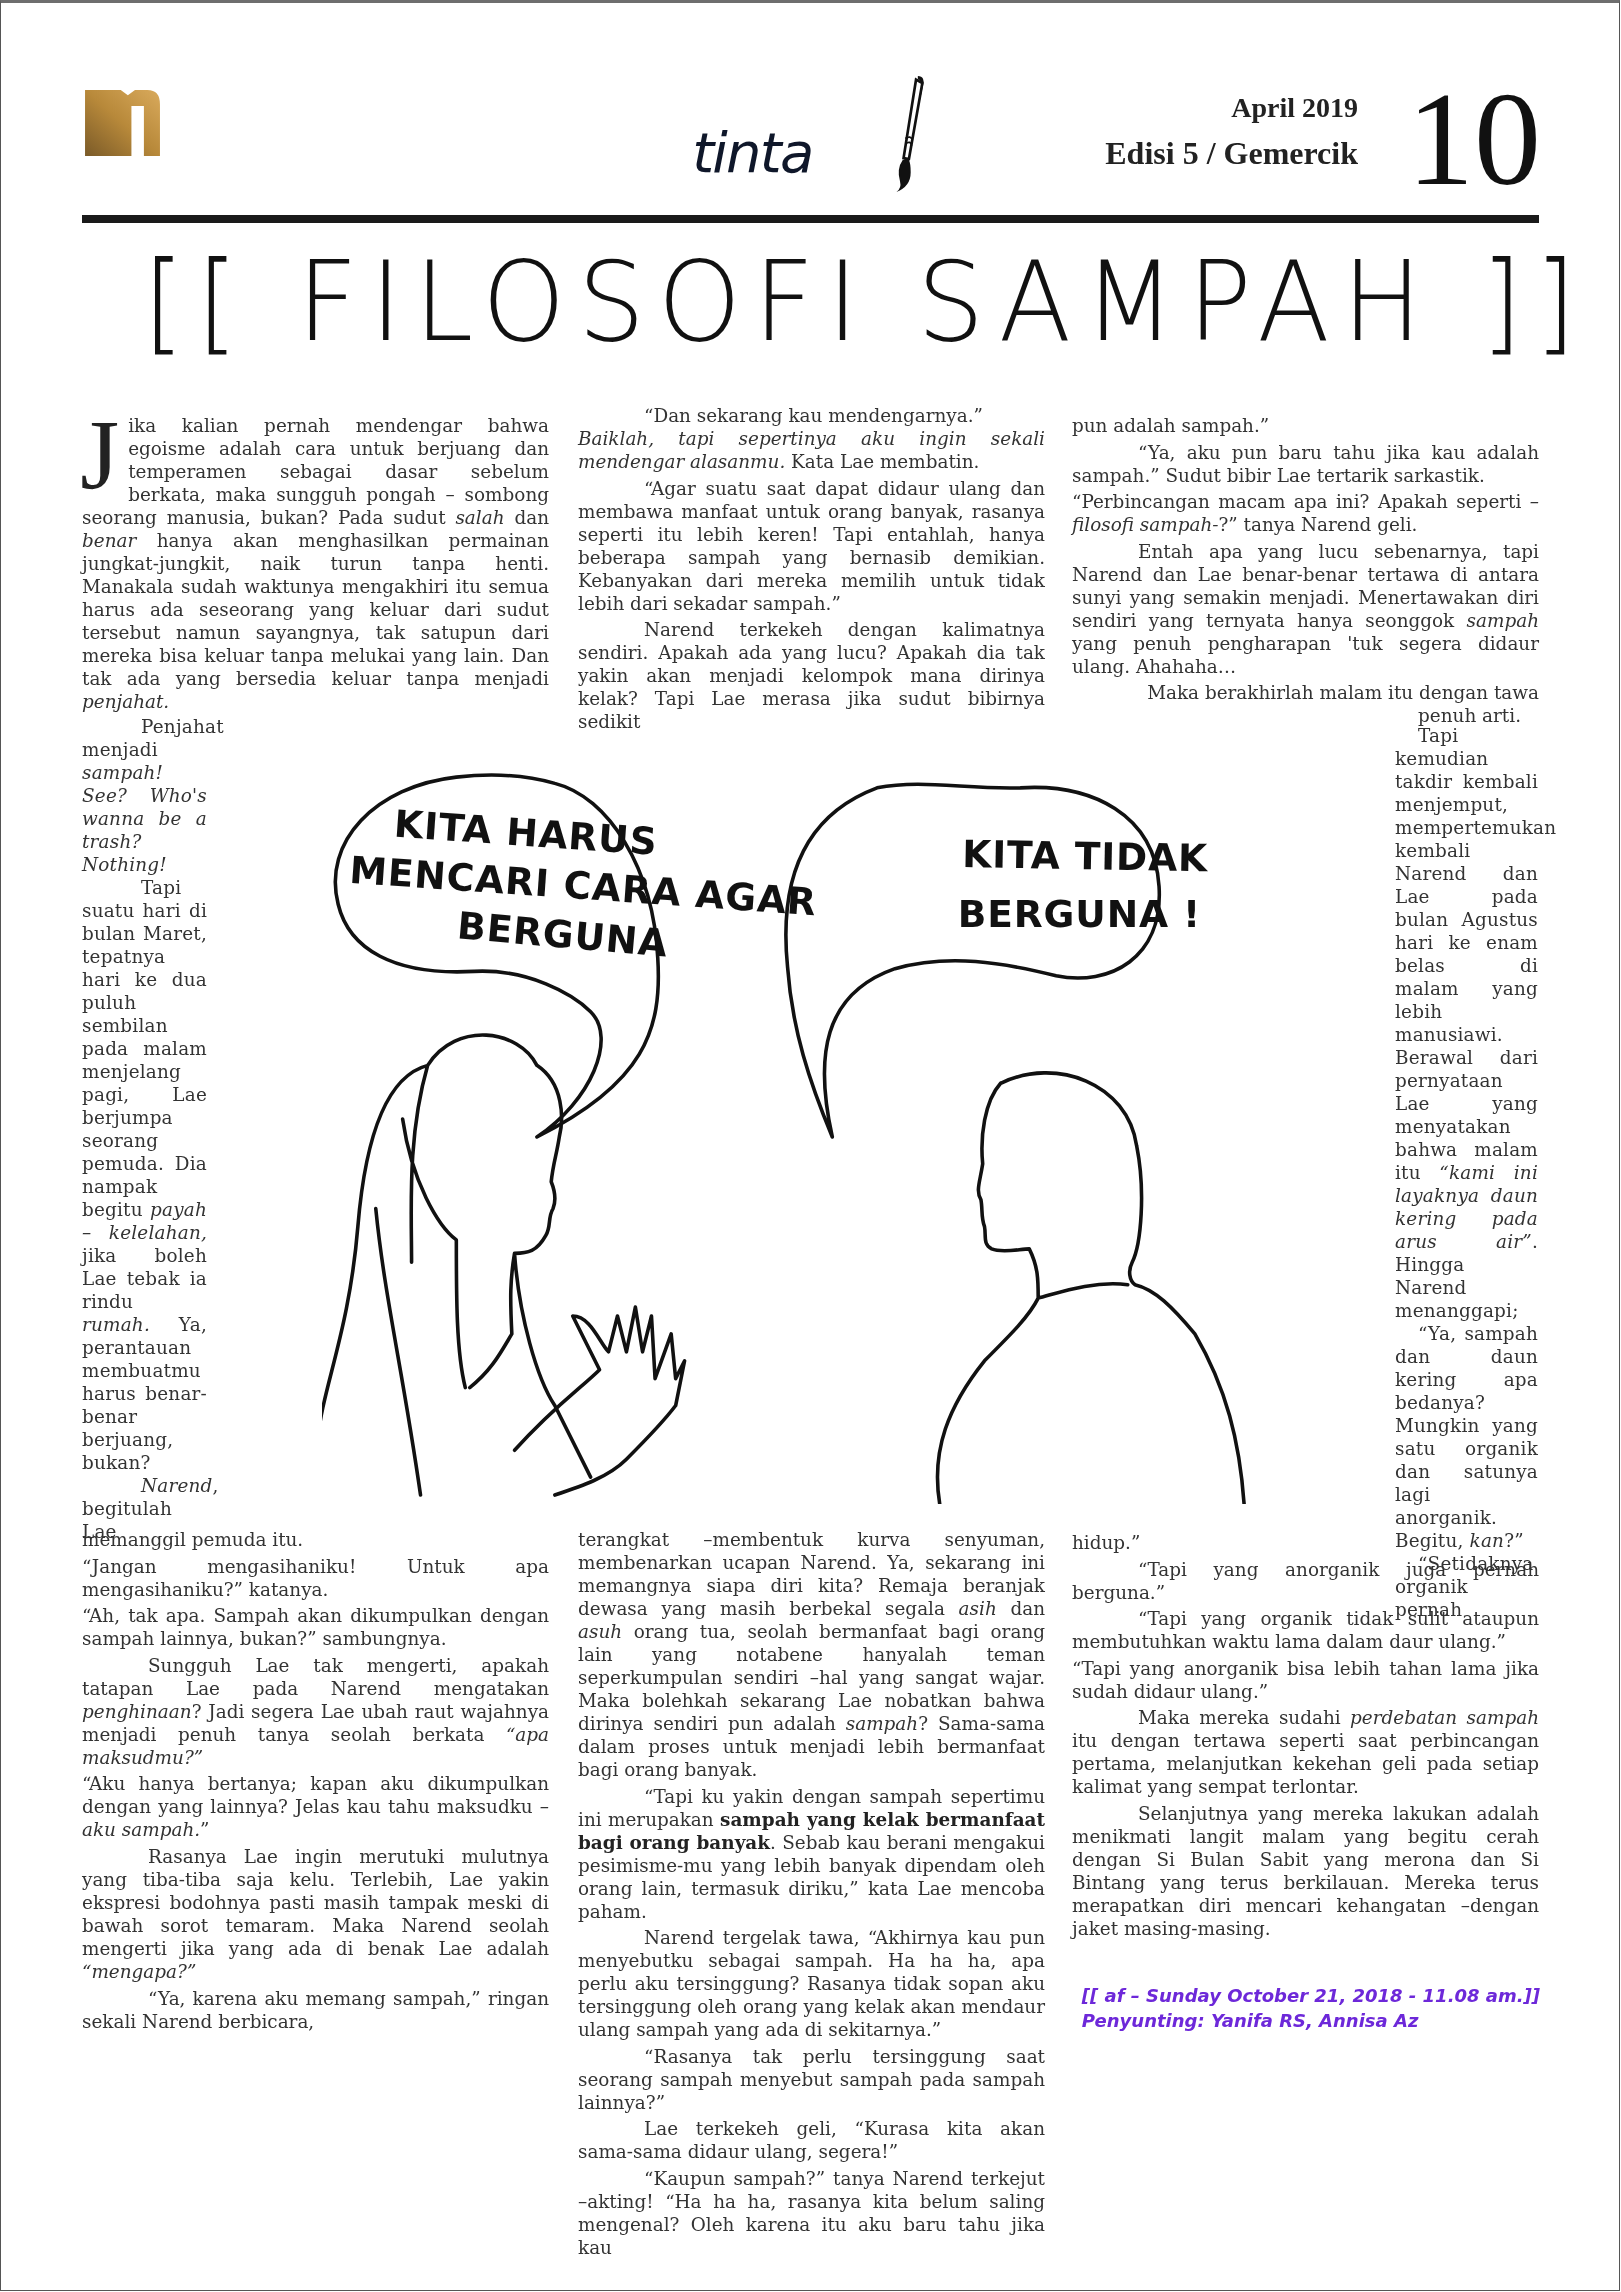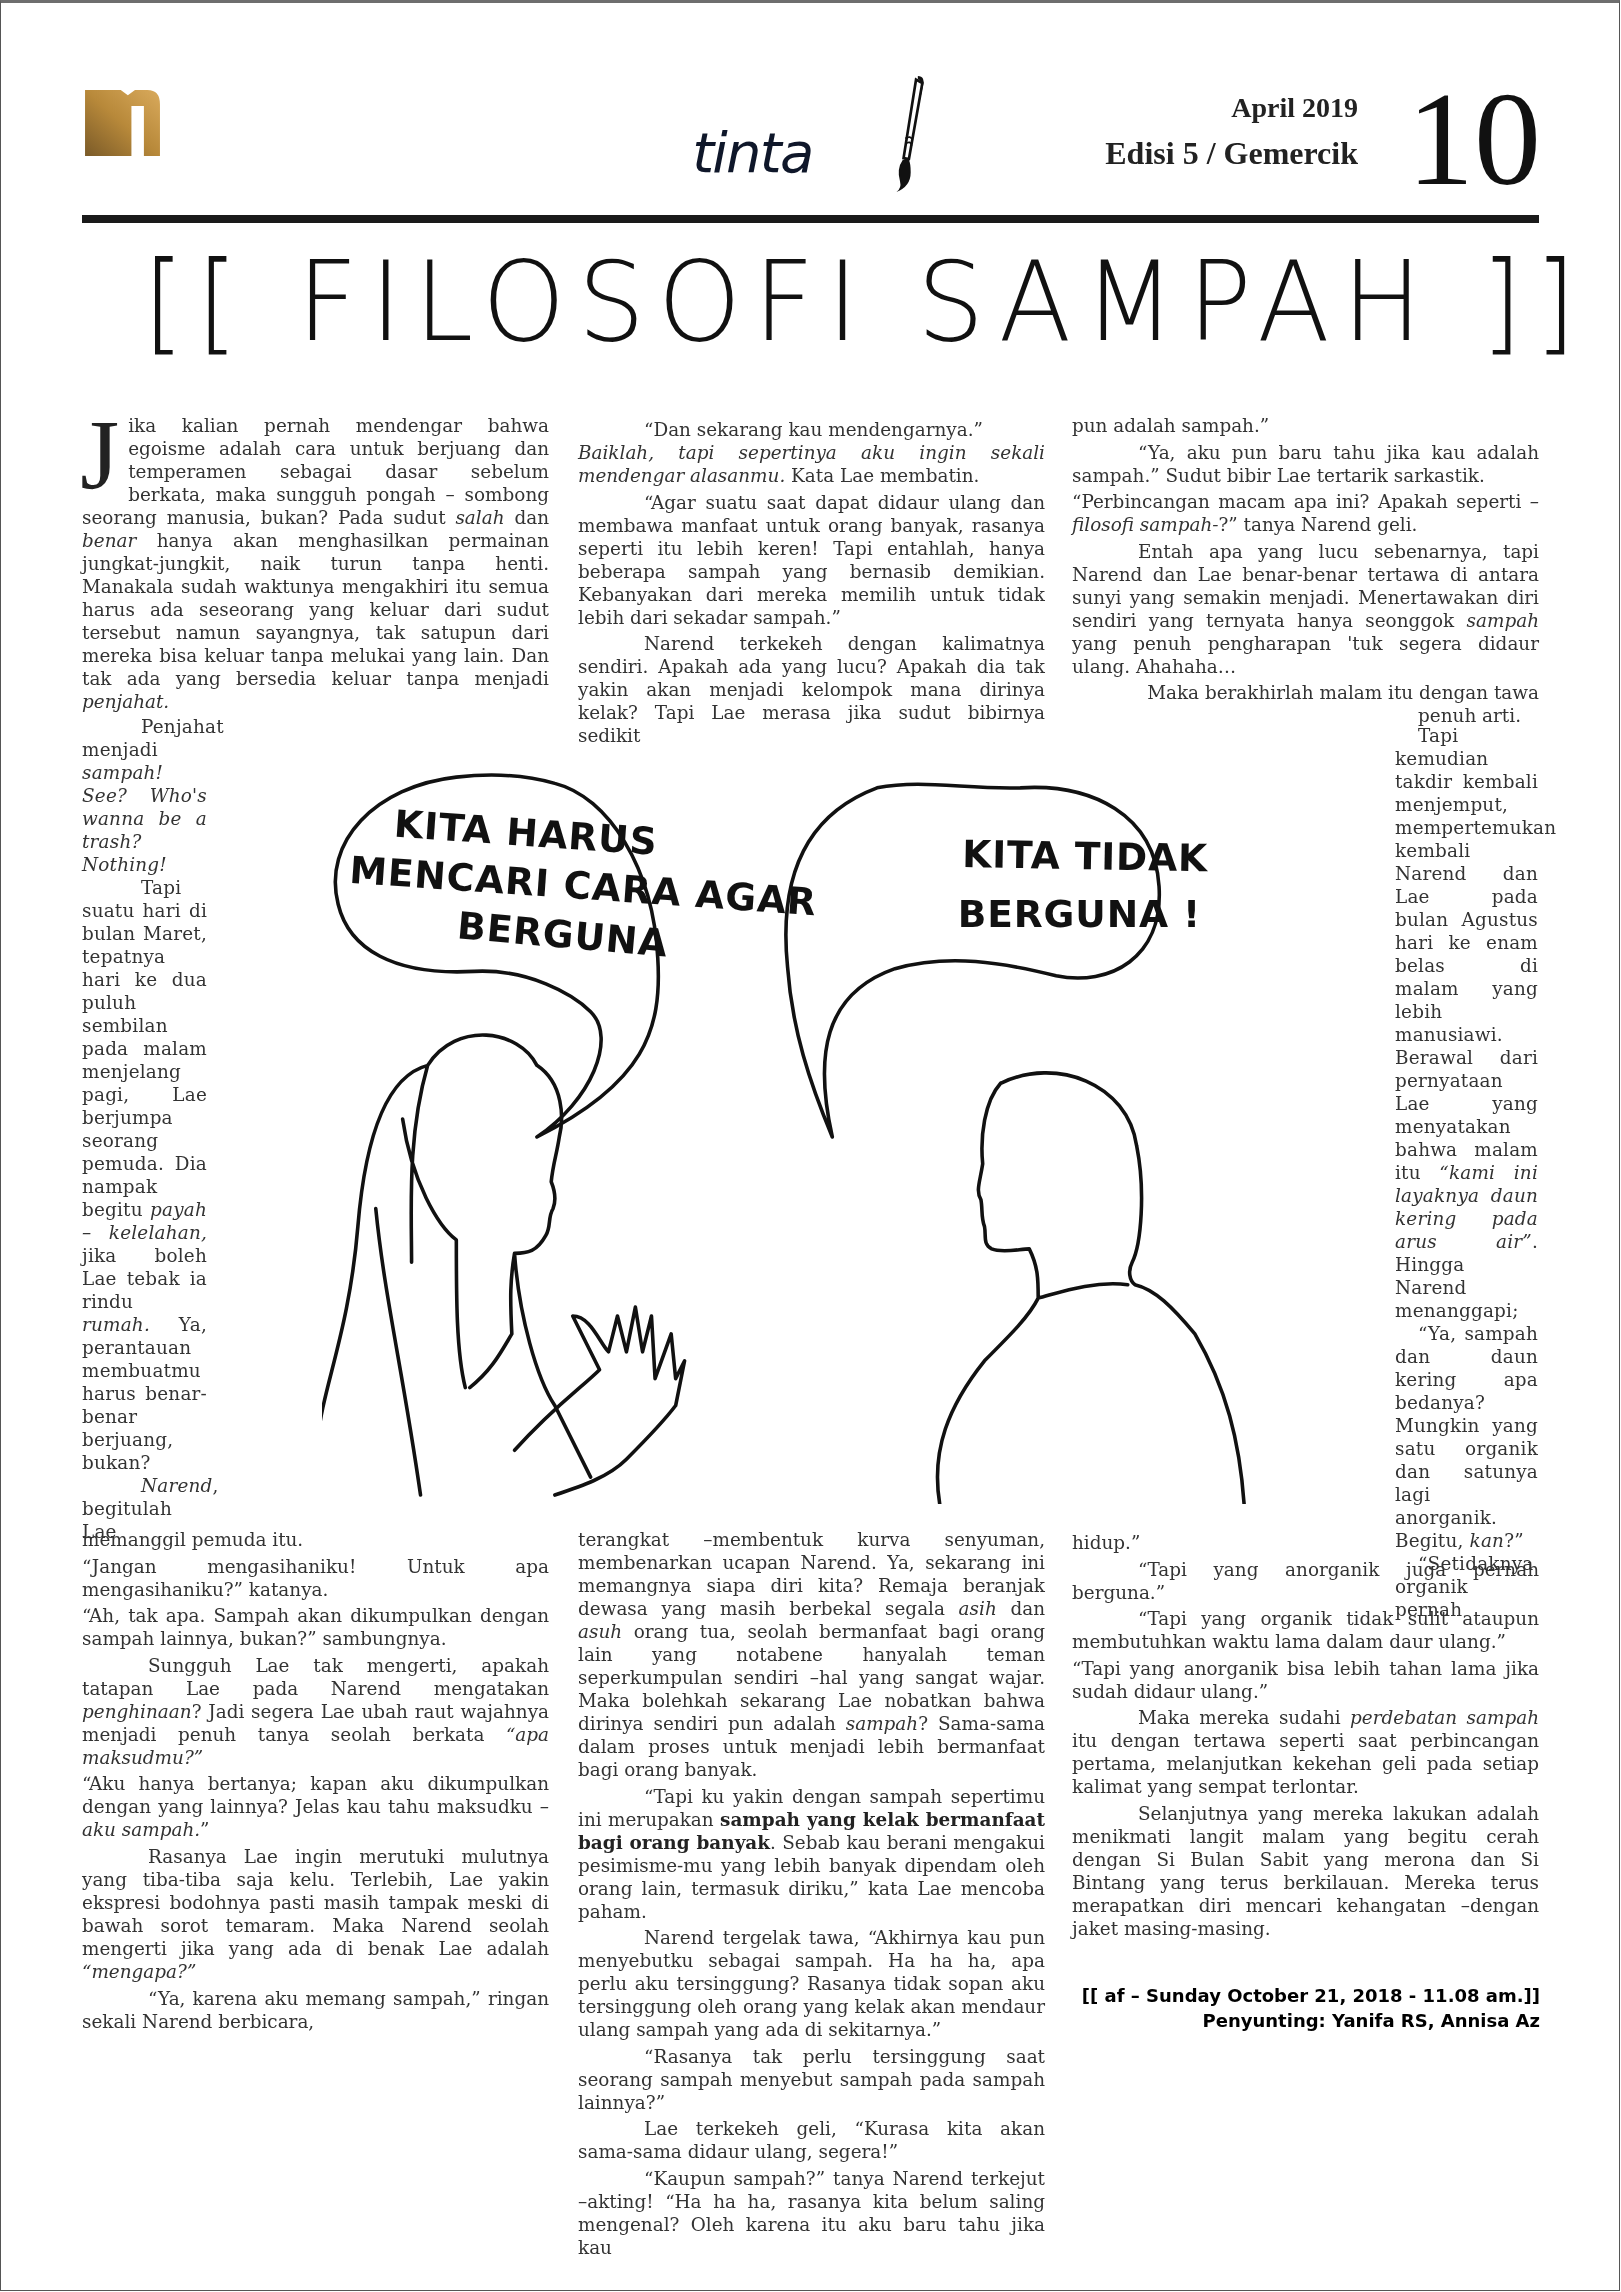--- a/index.html
+++ b/index.html
@@ -23,21 +23,21 @@
   .col p.ind-s { text-indent: 25px; }
   .col p.sp { margin-top: 3.6px; }
   .col em { font-style: italic; }
   .col b { font-weight: bold; color: #222; }
   .drop { float: left; font-size: 100px; line-height: 72px; margin: 5.4px 9px -5.4px -1.8px; font-family: "Liberation Serif", serif; color: #222; }
   .narrow { letter-spacing: 0.2px; }
 
   .illustration { position: absolute; left: 322px; top: 761px; width: 1043px; height: 743px; }
   .bubble-text { font-family: "DejaVu Sans", sans-serif; font-size: 42px; font-weight: bold; fill: #111; letter-spacing: 1px; }
 
-  .credit { position: absolute; right: 82px; top: 1983px; text-align: right; font-family: "DejaVu Sans", sans-serif; font-weight: bold; font-size: 18px; line-height: 25px; color: #000000; }
+  .credit { position: absolute; right: 82px; top: 1983px; text-align: left; font-family: "DejaVu Sans", sans-serif; font-style: italic; font-weight: bold; font-size: 18px; line-height: 25px; color: #6d28d9; }
 </style>
 </head>
 <body>
 
 <div class="frame"></div>
 
 <svg class="logo" viewBox="0 0 84 74">
   <defs>
     <linearGradient id="lg" x1="0" y1="1" x2="1" y2="0">
       <stop offset="0" stop-color="#7a5a28"></stop>
@@ -102,21 +102,21 @@
     <text class="bubble-text" x="80" x2="0" y="90" transform="rotate(4 160 80)">KITA HARUS</text>
     <text class="bubble-text" x="30" y="145" transform="rotate(4 160 140)">MENCARI CARA AGAR</text>
     <text class="bubble-text" x="150" y="205" transform="rotate(5 230 200)">BERGUNA</text>
   </g>
   <g>
     <text class="bubble-text" x="715" y="120" transform="rotate(1 800 110)">KITA TIDAK</text>
     <text class="bubble-text" x="710" y="185">BERGUNA !</text>
   </g>
 </svg>
 
-<div class="col" style="left:578px; top:418px; width:467px;">
+<div class="col" style="left:578px; top:404px; width:467px;">
   <p class="ind">“Dan sekarang kau mendengarnya.”</p>
   <p><em>Baiklah, tapi sepertinya aku ingin sekali mendengar alasanmu.</em><span> Kata Lae membatin.</span></p>
   <p class="ind sp">“Agar suatu saat dapat didaur ulang dan membawa manfaat untuk orang banyak, rasanya seperti itu lebih keren! Tapi entahlah, hanya beberapa sampah yang bernasib demikian. Kebanyakan dari mereka memilih untuk tidak lebih dari sekadar sampah.”</p>
   <p class="ind sp">Narend terkekeh dengan kalimatnya sendiri. Apakah ada yang lucu? Apakah dia tak yakin akan menjadi kelompok mana dirinya kelak? Tapi Lae merasa jika sudut bibirnya sedikit</p>
 </div>
 
 <div class="col" style="left:1072px; top:414px; width:467px;">
   <p>pun adalah sampah.”</p>
   <p class="ind sp">“Ya, aku pun baru tahu jika kau adalah sampah.” Sudut bibir Lae tertarik sarkastik.</p>
   <p class="sp"><span>“Perbincangan macam apa ini? Apakah seperti </span><em>–filosofi sampah-</em><span>?” tanya Narend geli.</span></p>

